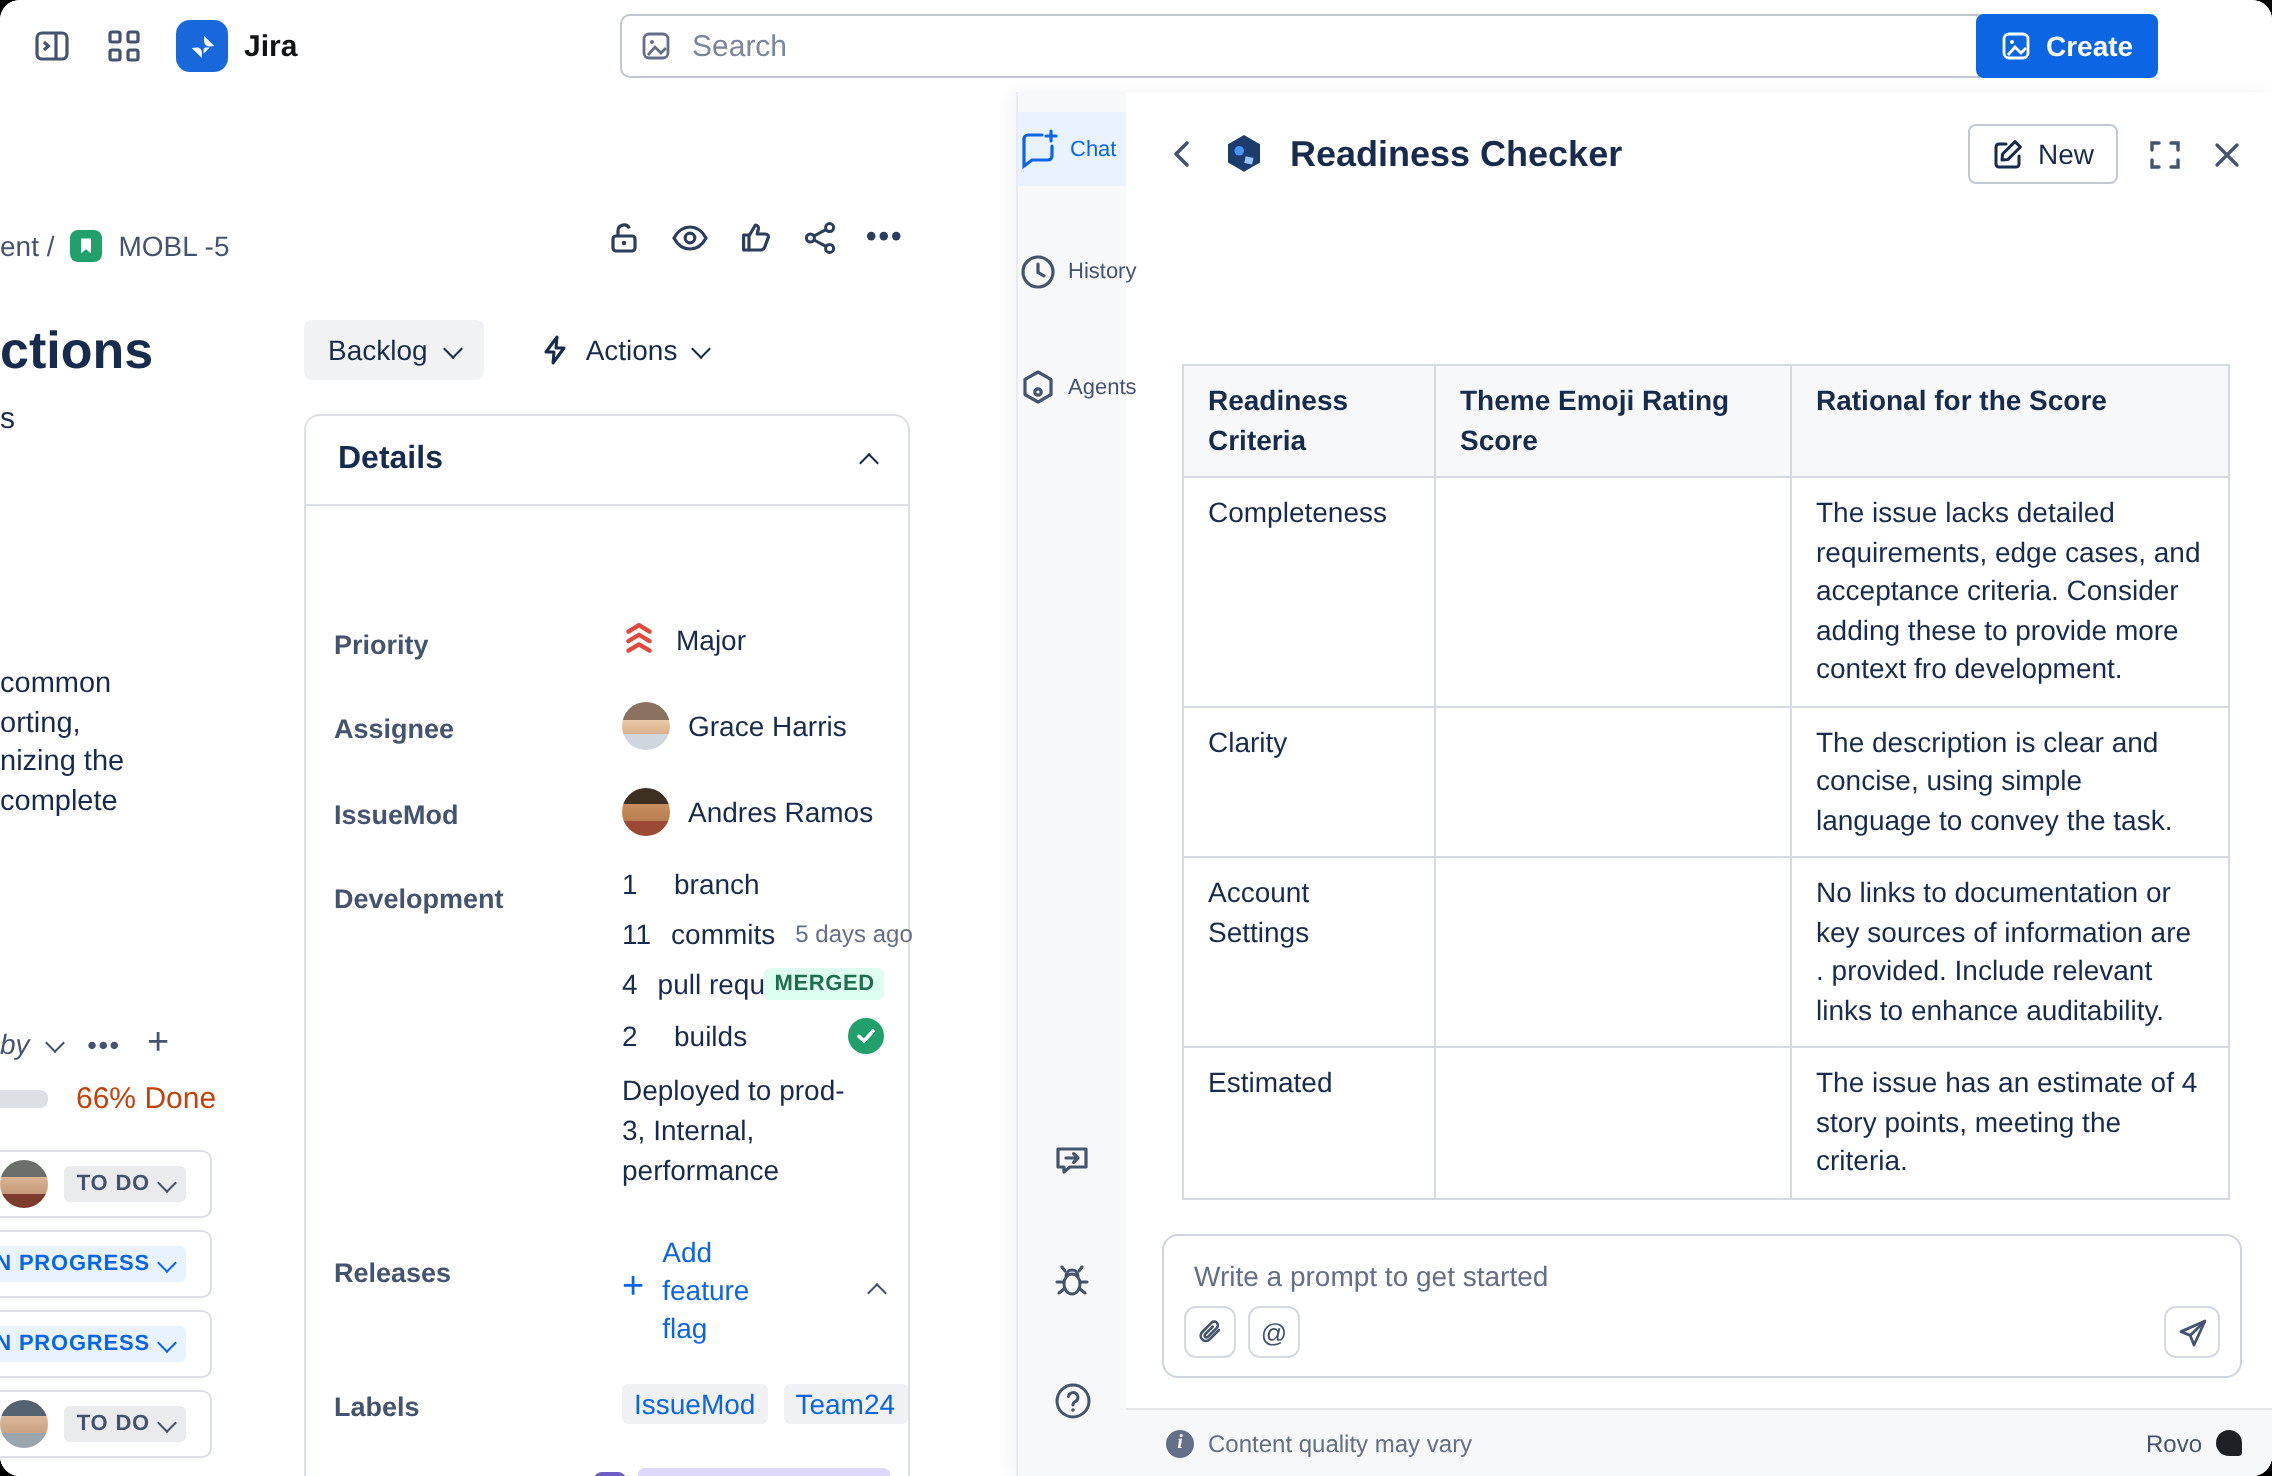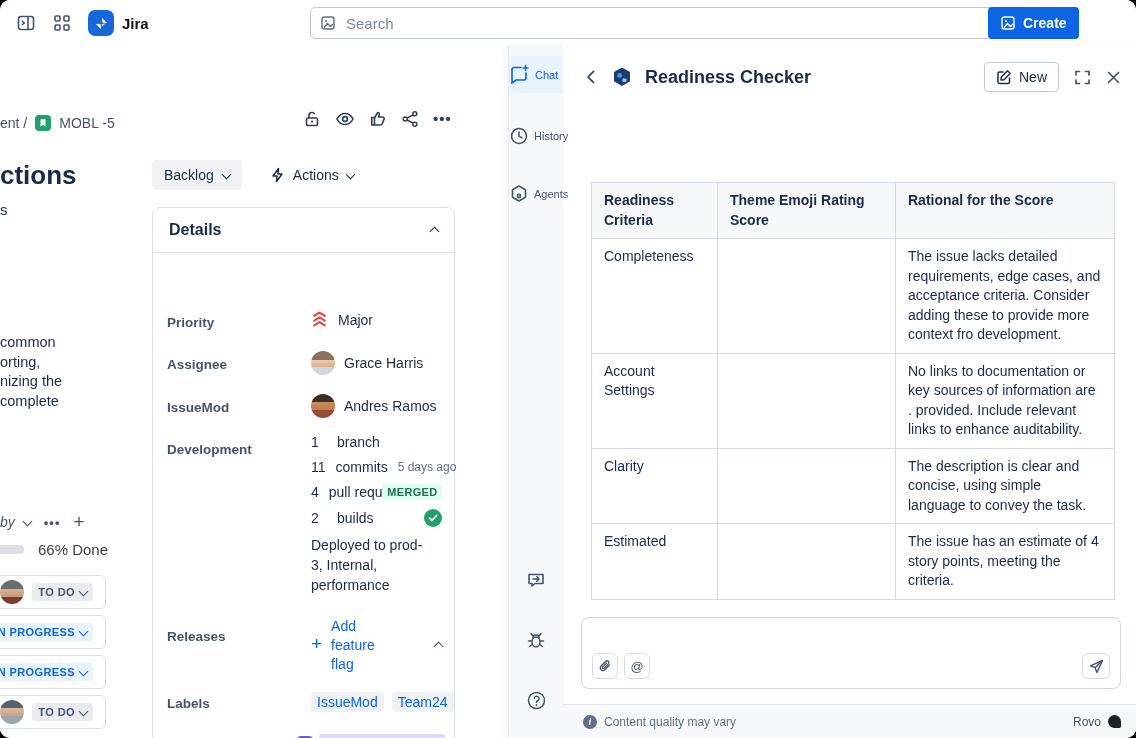--- a/index.html
+++ b/index.html
@@ -46,21 +46,21 @@
   .dev-num{width:16px;font-size:14px;}
   .merged-badge{background:#DCFFF1;color:#216E4E;font-size:11px;font-weight:bold;padding:2px 5px;border-radius:3px;letter-spacing:.3px;margin-left:-18px;}
   .check-circle{width:18px;height:18px;border-radius:50%;background:#22A06B;display:flex;align-items:center;justify-content:center;margin-left:auto;}
   .chip{background:#F0F1F4;color:#0C66E4;font-size:14px;padding:2px 6px;border-radius:3px;}
   .chip-purple{background:#DFD8FD;color:#44546F;font-size:14px;padding:2px 6px;border-radius:3px;}
   .bolt-icon{width:16px;height:16px;border-radius:4px;background:#6E5DC6;display:flex;align-items:center;justify-content:center;flex:0 0 auto;}
   .add-flag{color:#0C66E4;font-size:14px;line-height:19px;width:64px;}
   .groupby{position:absolute;top:465px;left:0;display:flex;align-items:center;gap:13px;color:#44546F;font-size:14px;}
   .progress-wrap{position:absolute;top:495px;left:0;display:flex;align-items:center;gap:14px;}
   .progress-bar{width:24px;height:9px;border-radius:0 4px 4px 0;background:#DCDFE4;}
-  .progress-text{font-size:15px;color:#404040;}
+  .progress-text{font-size:15px;color:#c2410c;}
   .scard{position:absolute;left:-60px;width:166px;height:34px;border:1px solid #DCDFE4;border-radius:5px;background:#fff;display:flex;align-items:center;justify-content:flex-end;gap:8px;padding-right:12px;box-sizing:border-box;}
   .status-chip{font-size:11px;font-weight:bold;letter-spacing:.4px;padding:3px 6px;border-radius:3px;display:flex;align-items:center;gap:5px;}
   .st-todo{background:#EAEBEE;color:#44546F;}
   .st-prog{background:#E9F2FF;color:#0C66E4;}
 
   
   .rovo{position:absolute;top:46px;left:508px;width:628px;bottom:0;background:#fff;border-left:1px solid #E9EBEE;box-shadow:-3px 0 8px rgba(9,30,66,.05);}
   .rail{position:absolute;left:0;top:0;width:54px;bottom:0;background:#F7F8F9;}
   .rail-item{position:absolute;left:0;width:54px;display:flex;flex-direction:row;align-items:center;gap:5px;padding:8px 0;color:#44546F;font-size:11px;cursor:pointer;box-sizing:border-box;}
   .rail-item.active{background:#E9F2FF;color:#0C66E4;}
@@ -439,38 +439,39 @@
             <th class="c3">Rational for the Score</th>
           </tr>
         </thead>
         <tbody>
           <tr>
             <td>Completeness</td>
             <td><span class="dot" style="background-color: rgb(245, 163, 0);"></span></td>
             <td>The issue lacks detailed requirements, edge cases, and acceptance criteria. Consider adding these to provide more context fro development.</td>
           </tr>
           <tr>
+            <td>Clarity</td>
+            <td><span class="dot" style="background-color: rgb(130, 186, 61);"></span></td>
+            <td>The description is clear and concise, using simple language to convey the task.</td>
+          </tr>
+          <tr>
             <td>Account Settings</td>
             <td><span class="dot" style="background-color: rgb(232, 86, 76);"></span></td>
             <td>No links to documentation or key sources of information are . provided. Include relevant links to enhance auditability.</td>
-          </tr>
-          <tr>
-            <td>Clarity</td>
-            <td><span class="dot" style="background-color: rgb(130, 186, 61);"></span></td>
-            <td>The description is clear and concise, using simple language to convey the task.</td>
           </tr>
           <tr>
             <td>Estimated</td>
             <td><span class="dot" style="background-color: rgb(130, 186, 61);"></span></td>
             <td>The issue has an estimate of 4 story points, meeting the criteria.</td>
           </tr>
         </tbody>
       </table>
 
       <div class="prompt-card">
+        <input class="prompt-input" placeholder="Write a prompt to get started" style="">
         <div class="prompt-tools">
           <button class="mini-btn">
             <span>
               <svg width="14" height="14" viewBox="0 0 14 14" fill="none" stroke="#44546F" stroke-width="1.3" stroke-linecap="round">
                 <path d="M11.5 6 L6.8 10.7 a2.6 2.6 0 0 1 -3.7-3.7 L7.8 2.3 a1.8 1.8 0 0 1 2.6 2.6 L5.9 9.4 a.9.9 0 0 1 -1.3-1.3 L8.4 4.3"></path>
               </svg>
             </span>
           </button>
           <button class="mini-btn">
             <span style="font-size:13px;">@</span>

